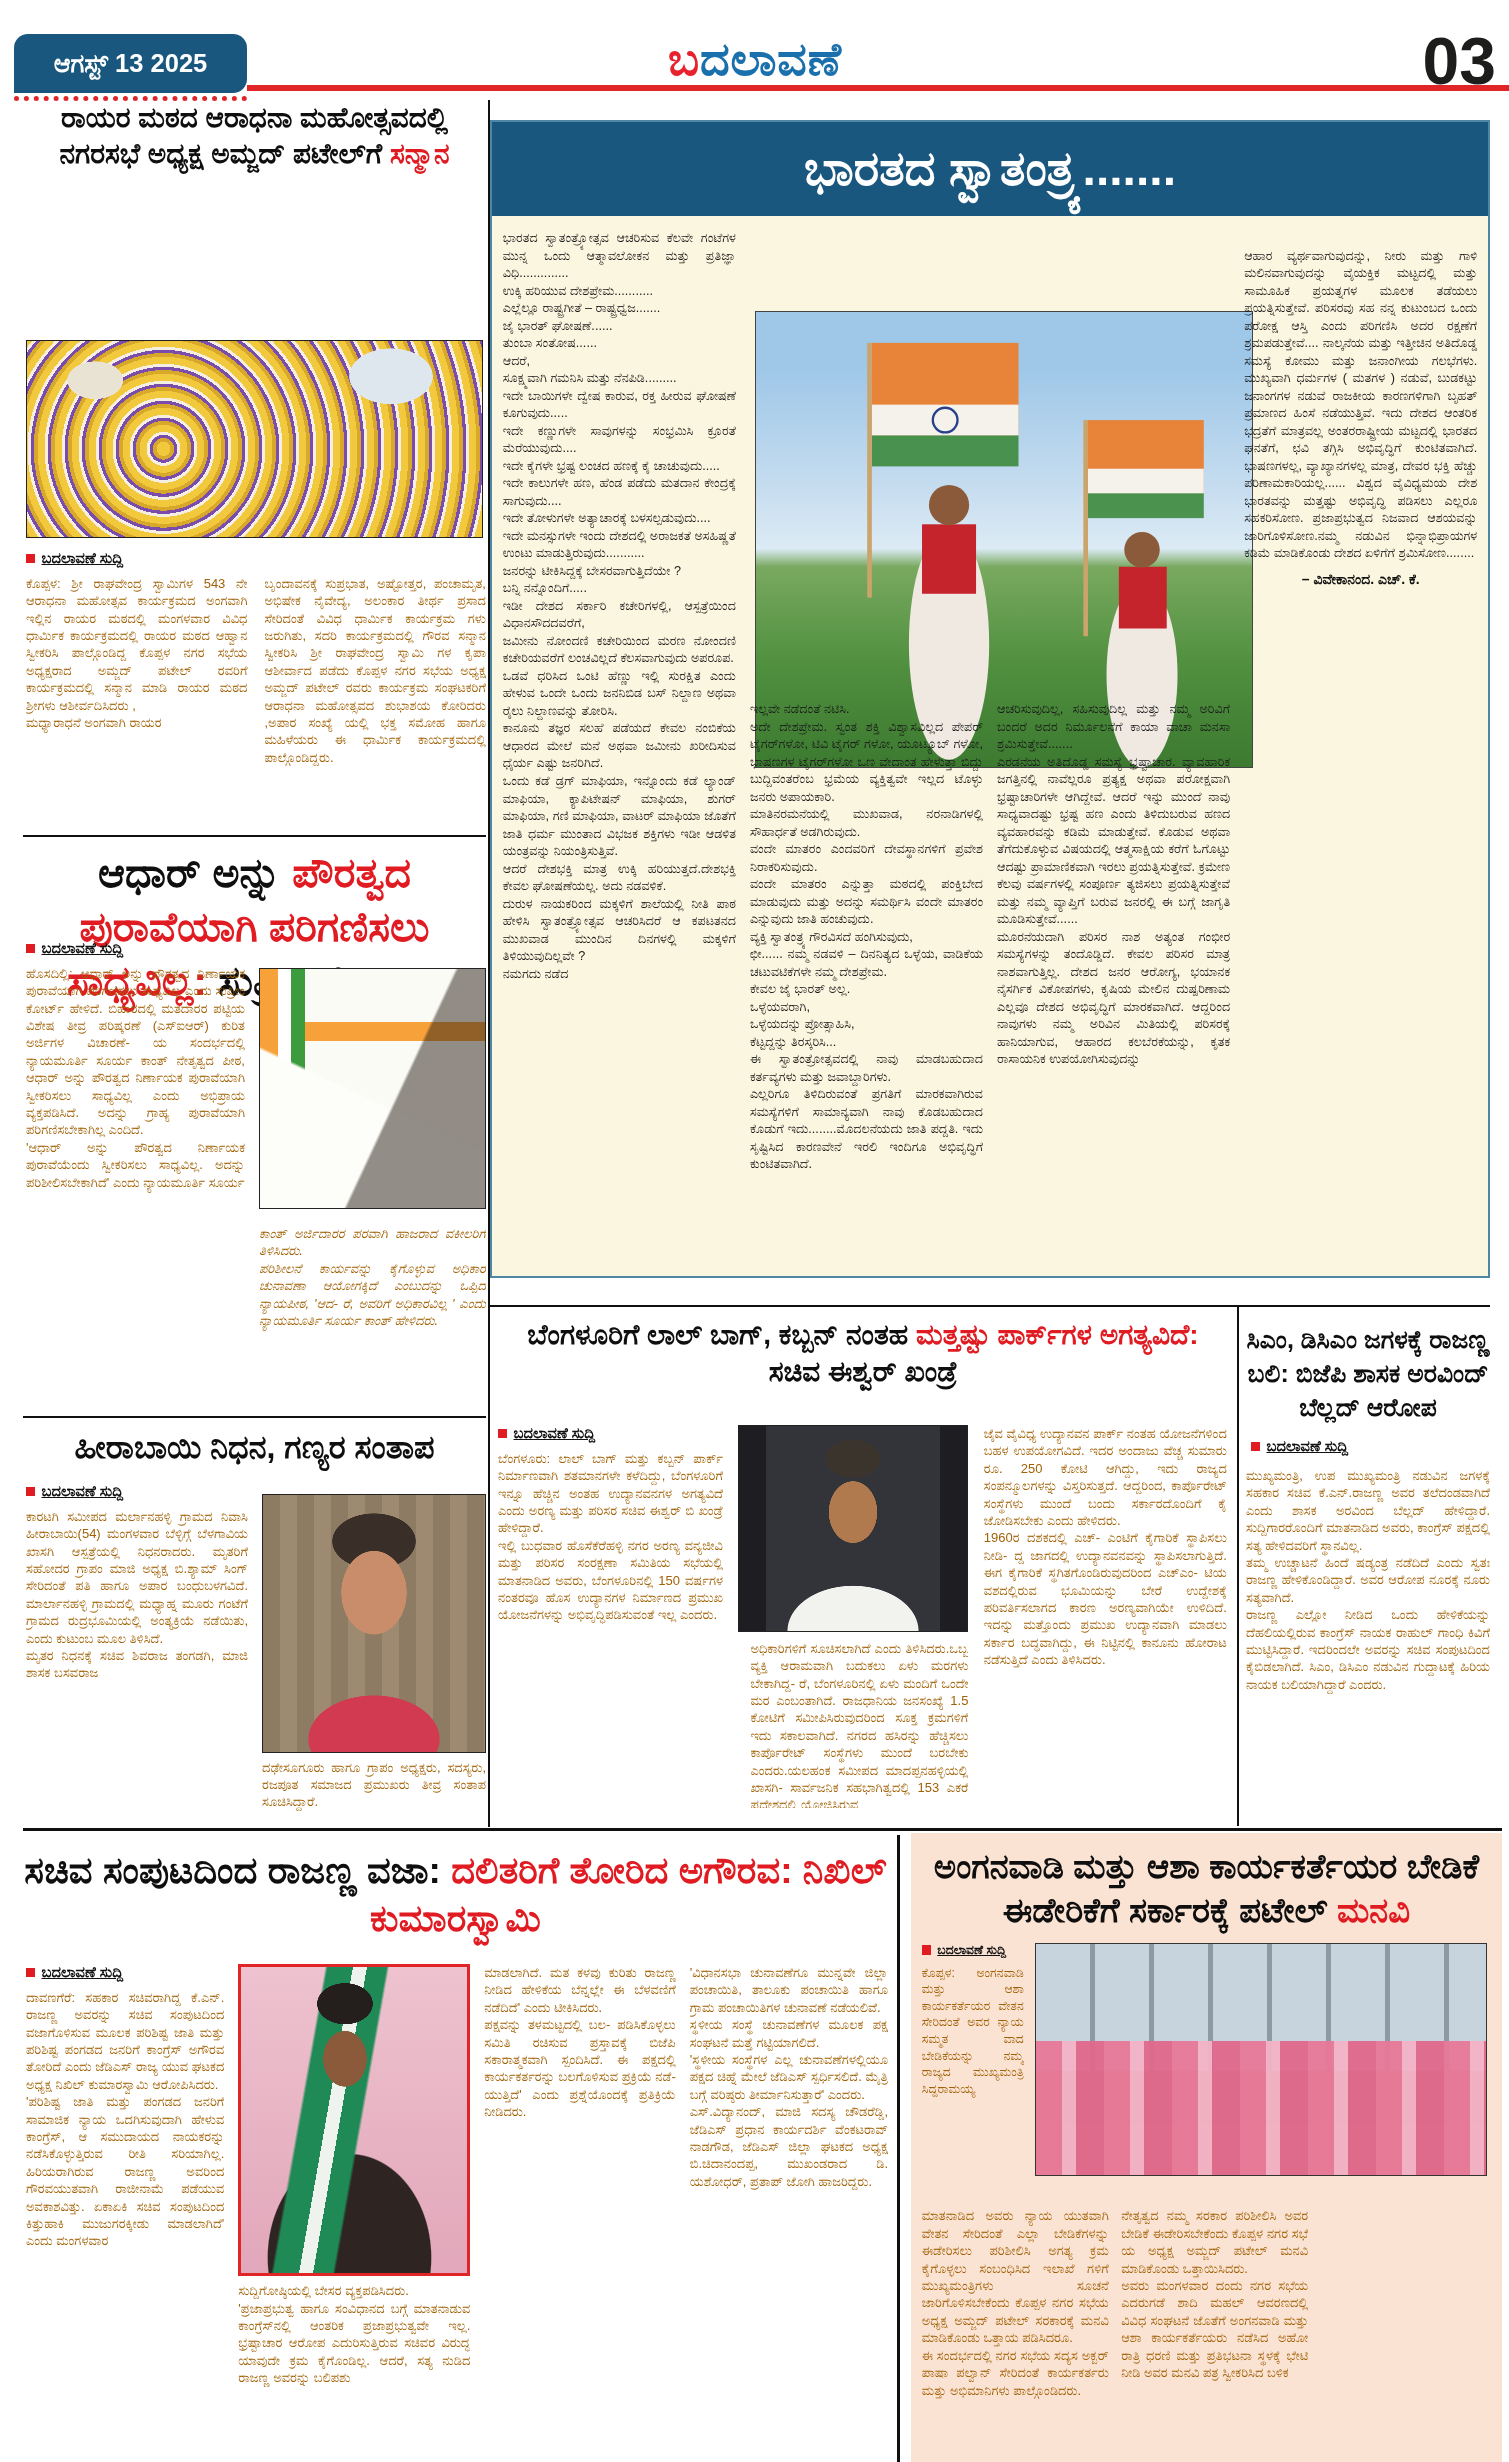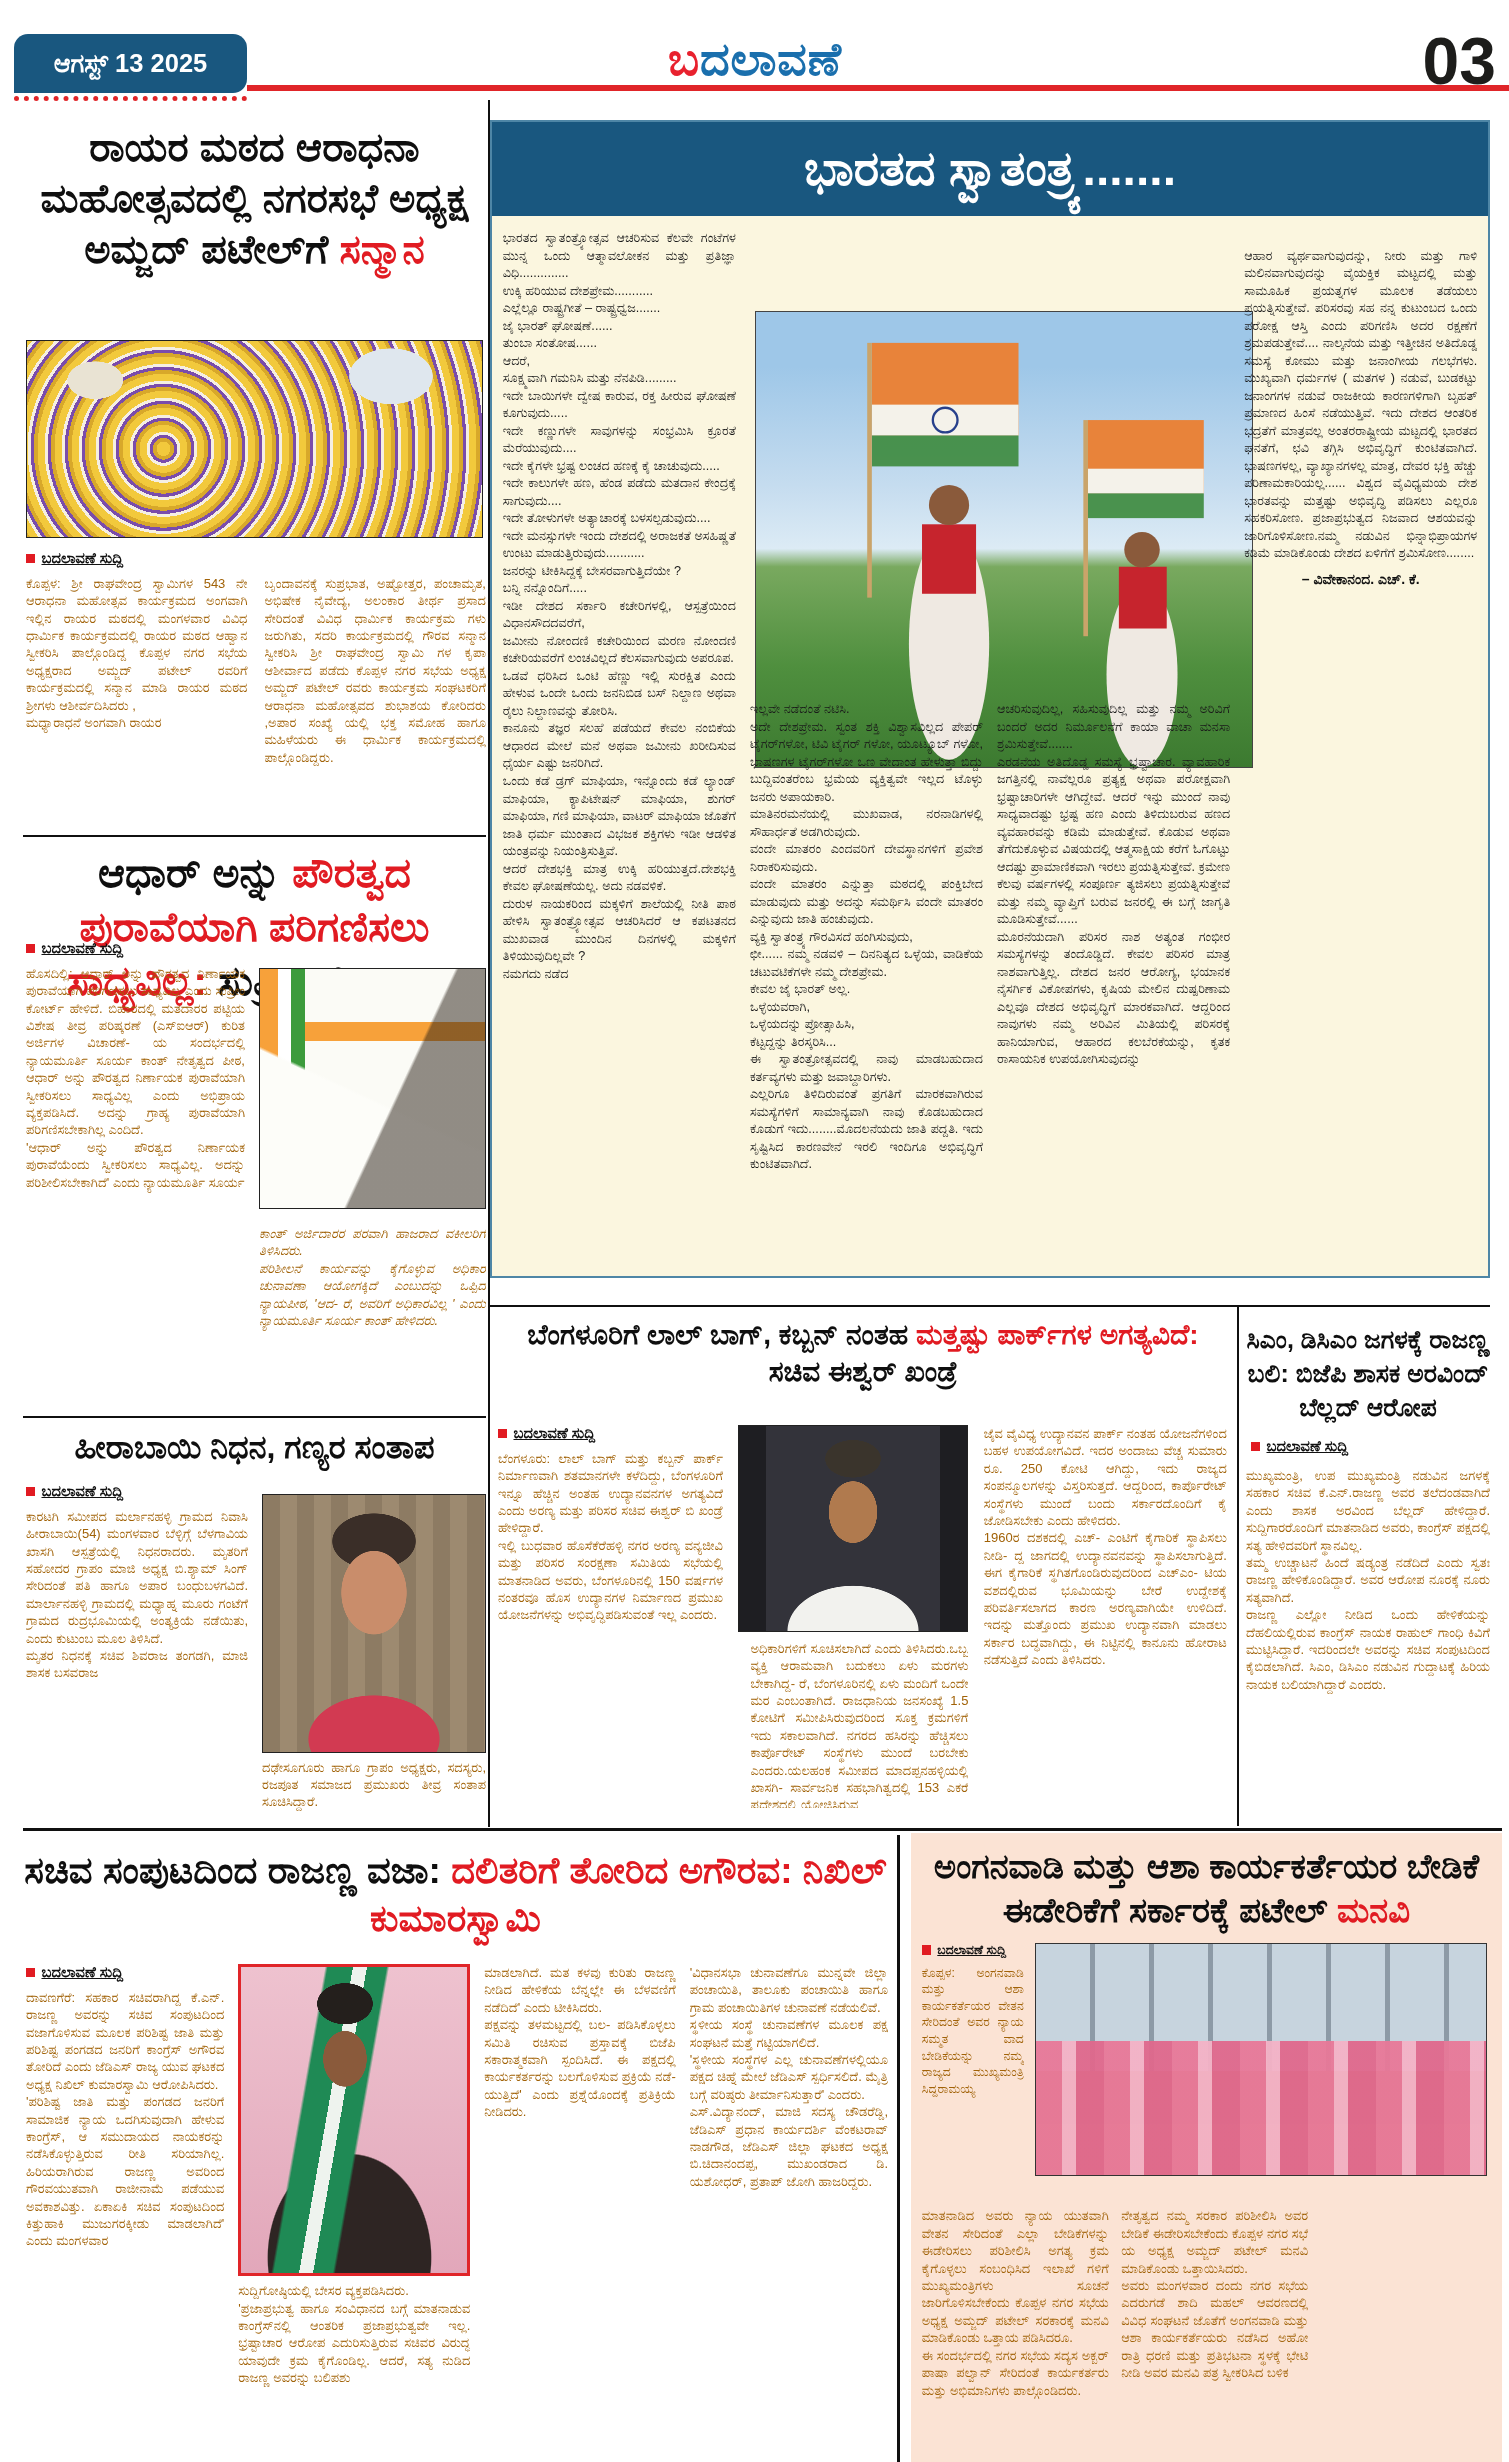--- a/index.html
+++ b/index.html
@@ -25,21 +25,21 @@
   .headline { font-weight:700; color:#0f0f0f; text-align:center; line-height:1.28; }
   .hl-red { color:#e11b22; }
   .byline { display:flex; align-items:center; gap:6.2px; font-size:14.7px; font-weight:700; color:#111; margin-bottom:7.7px; }
   .byline .sq { width:9.3px; height:9.3px; background:#e11b22; flex:0 0 auto; }
   .byline .bl-text { text-decoration:underline; }
   .body-text { font-size:13px; line-height:1.34; color:#a16207; white-space:pre-line; text-align:justify; overflow:hidden; }
   .cols { display:flex; }
   .photo { position:relative; overflow:hidden; border:1.5px solid #222; }
 
   
-  .a1-headline { position:absolute; left:23px; top:122px; width:463px; font-size:40px; }
+  .a1-headline { position:absolute; left:23px; top:100px; width:463px; font-size:28px; }
   .a1-photo { position:absolute; left:26px; top:340px; width:457px; height:198px;
     background:
       radial-gradient(46px 31px at 15% 20%, #e9e3d3 0 60%, transparent 61%),
       radial-gradient(69px 46px at 80% 18%, #dfe7ee 0 60%, transparent 61%),
       repeating-radial-gradient(circle at 30% 55%, #f2c93c 0 7px, #d8a82a 7px 10.8px, #7a4cab 10.8px 14px, #f5efe2 14px 17px),
       repeating-radial-gradient(circle at 62% 50%, #f2c93c 0 6.2px, #c59022 6.2px 10px, #8a5f2a 10px 13px),
       linear-gradient(#b9c4a8, #8f9a7d); }
   .a1-body { position:absolute; left:26px; top:550px; width:460px; }
   .a1-cols { gap:17px; margin-top:3.1px; }
   .a1-cols .body-text { width:222px; height:249px; }

